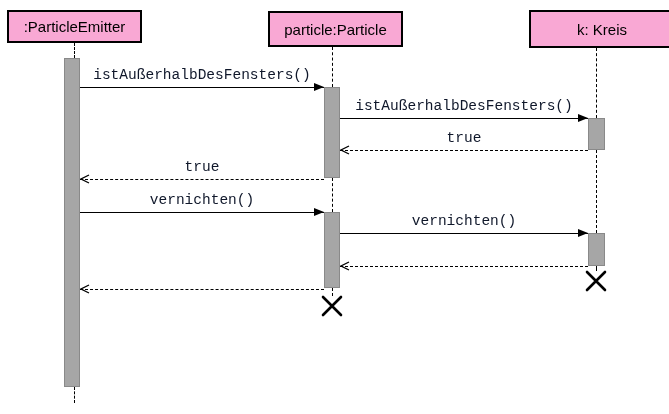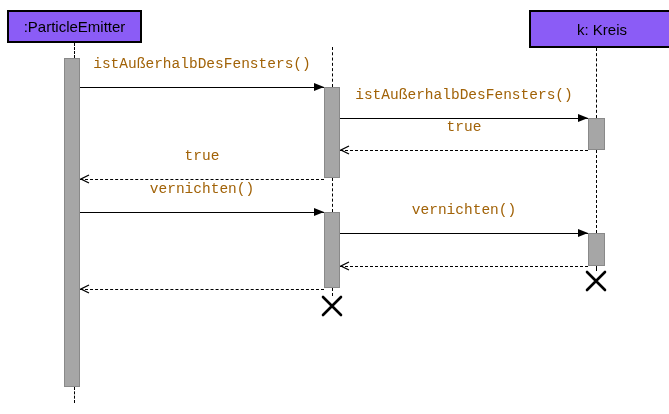--- a/index.html
+++ b/index.html
@@ -11,21 +11,21 @@
     position: relative;
   }
   .diagram {
     position: absolute;
     left: 0; top: 0;
     width: 669px; height: 414px;
   }
   
   .head-box {
     position: absolute;
-    background: #8b5cf6;
+    background: #f9a8d4;
     border: 2px solid #000000;
     display: flex;
     align-items: center;
     justify-content: center;
     font-size: 15px;
     color: #000000;
     white-space: nowrap;
   }
   
   .lifeline {
@@ -43,26 +43,26 @@
   .msg { position: absolute; height: 0; }
   .msg-line {
     position: absolute;
     left: 0; right: 0; top: 0;
     border-top: 1px solid #000000;
   }
   .msg-line.dashed { border-top-style: dashed; }
   .msg-label {
     position: absolute;
     left: 0; right: 0;
-    bottom: 15px;
+    bottom: 4px;
     text-align: center;
     white-space: nowrap;
     font-family: "Liberation Mono", "DejaVu Sans Mono", monospace;
     font-size: 14.5px;
-    color: #a16207;
+    color: #0f172a;
   }
   .head-right {
     position: absolute;
     right: 0; top: -4px;
     width: 0; height: 0;
     border-top: 4px solid transparent;
     border-bottom: 4px solid transparent;
     border-left: 10px solid #000000;
   }
   .head-left {
@@ -75,20 +75,23 @@
     width: 24px; height: 24px;
   }
 </style>
 </head>
 <body>
 
 <div class="diagram">
 
   <div class="head-box" style="left:7px; top:10px; width:135px; height:33px;">
     <span>:ParticleEmitter</span>
+  </div>
+  <div class="head-box" style="left:268px; top:11px; width:135px; height:36px;">
+    <span>particle:Particle</span>
   </div>
   <div class="head-box" style="left:529px; top:10px; width:146px; height:38px;">
     <span>k: Kreis</span>
   </div>
 
   <div class="lifeline" style="left:74px;  top:43px;  height:15px;"></div>
   <div class="lifeline" style="left:74px;  top:387px; height:16px;"></div>
   <div class="lifeline" style="left:332px; top:47px;  height:40px;"></div>
   <div class="lifeline" style="left:332px; top:178px; height:34px;"></div>
   <div class="lifeline" style="left:332px; top:288px; height:8px;"></div>

